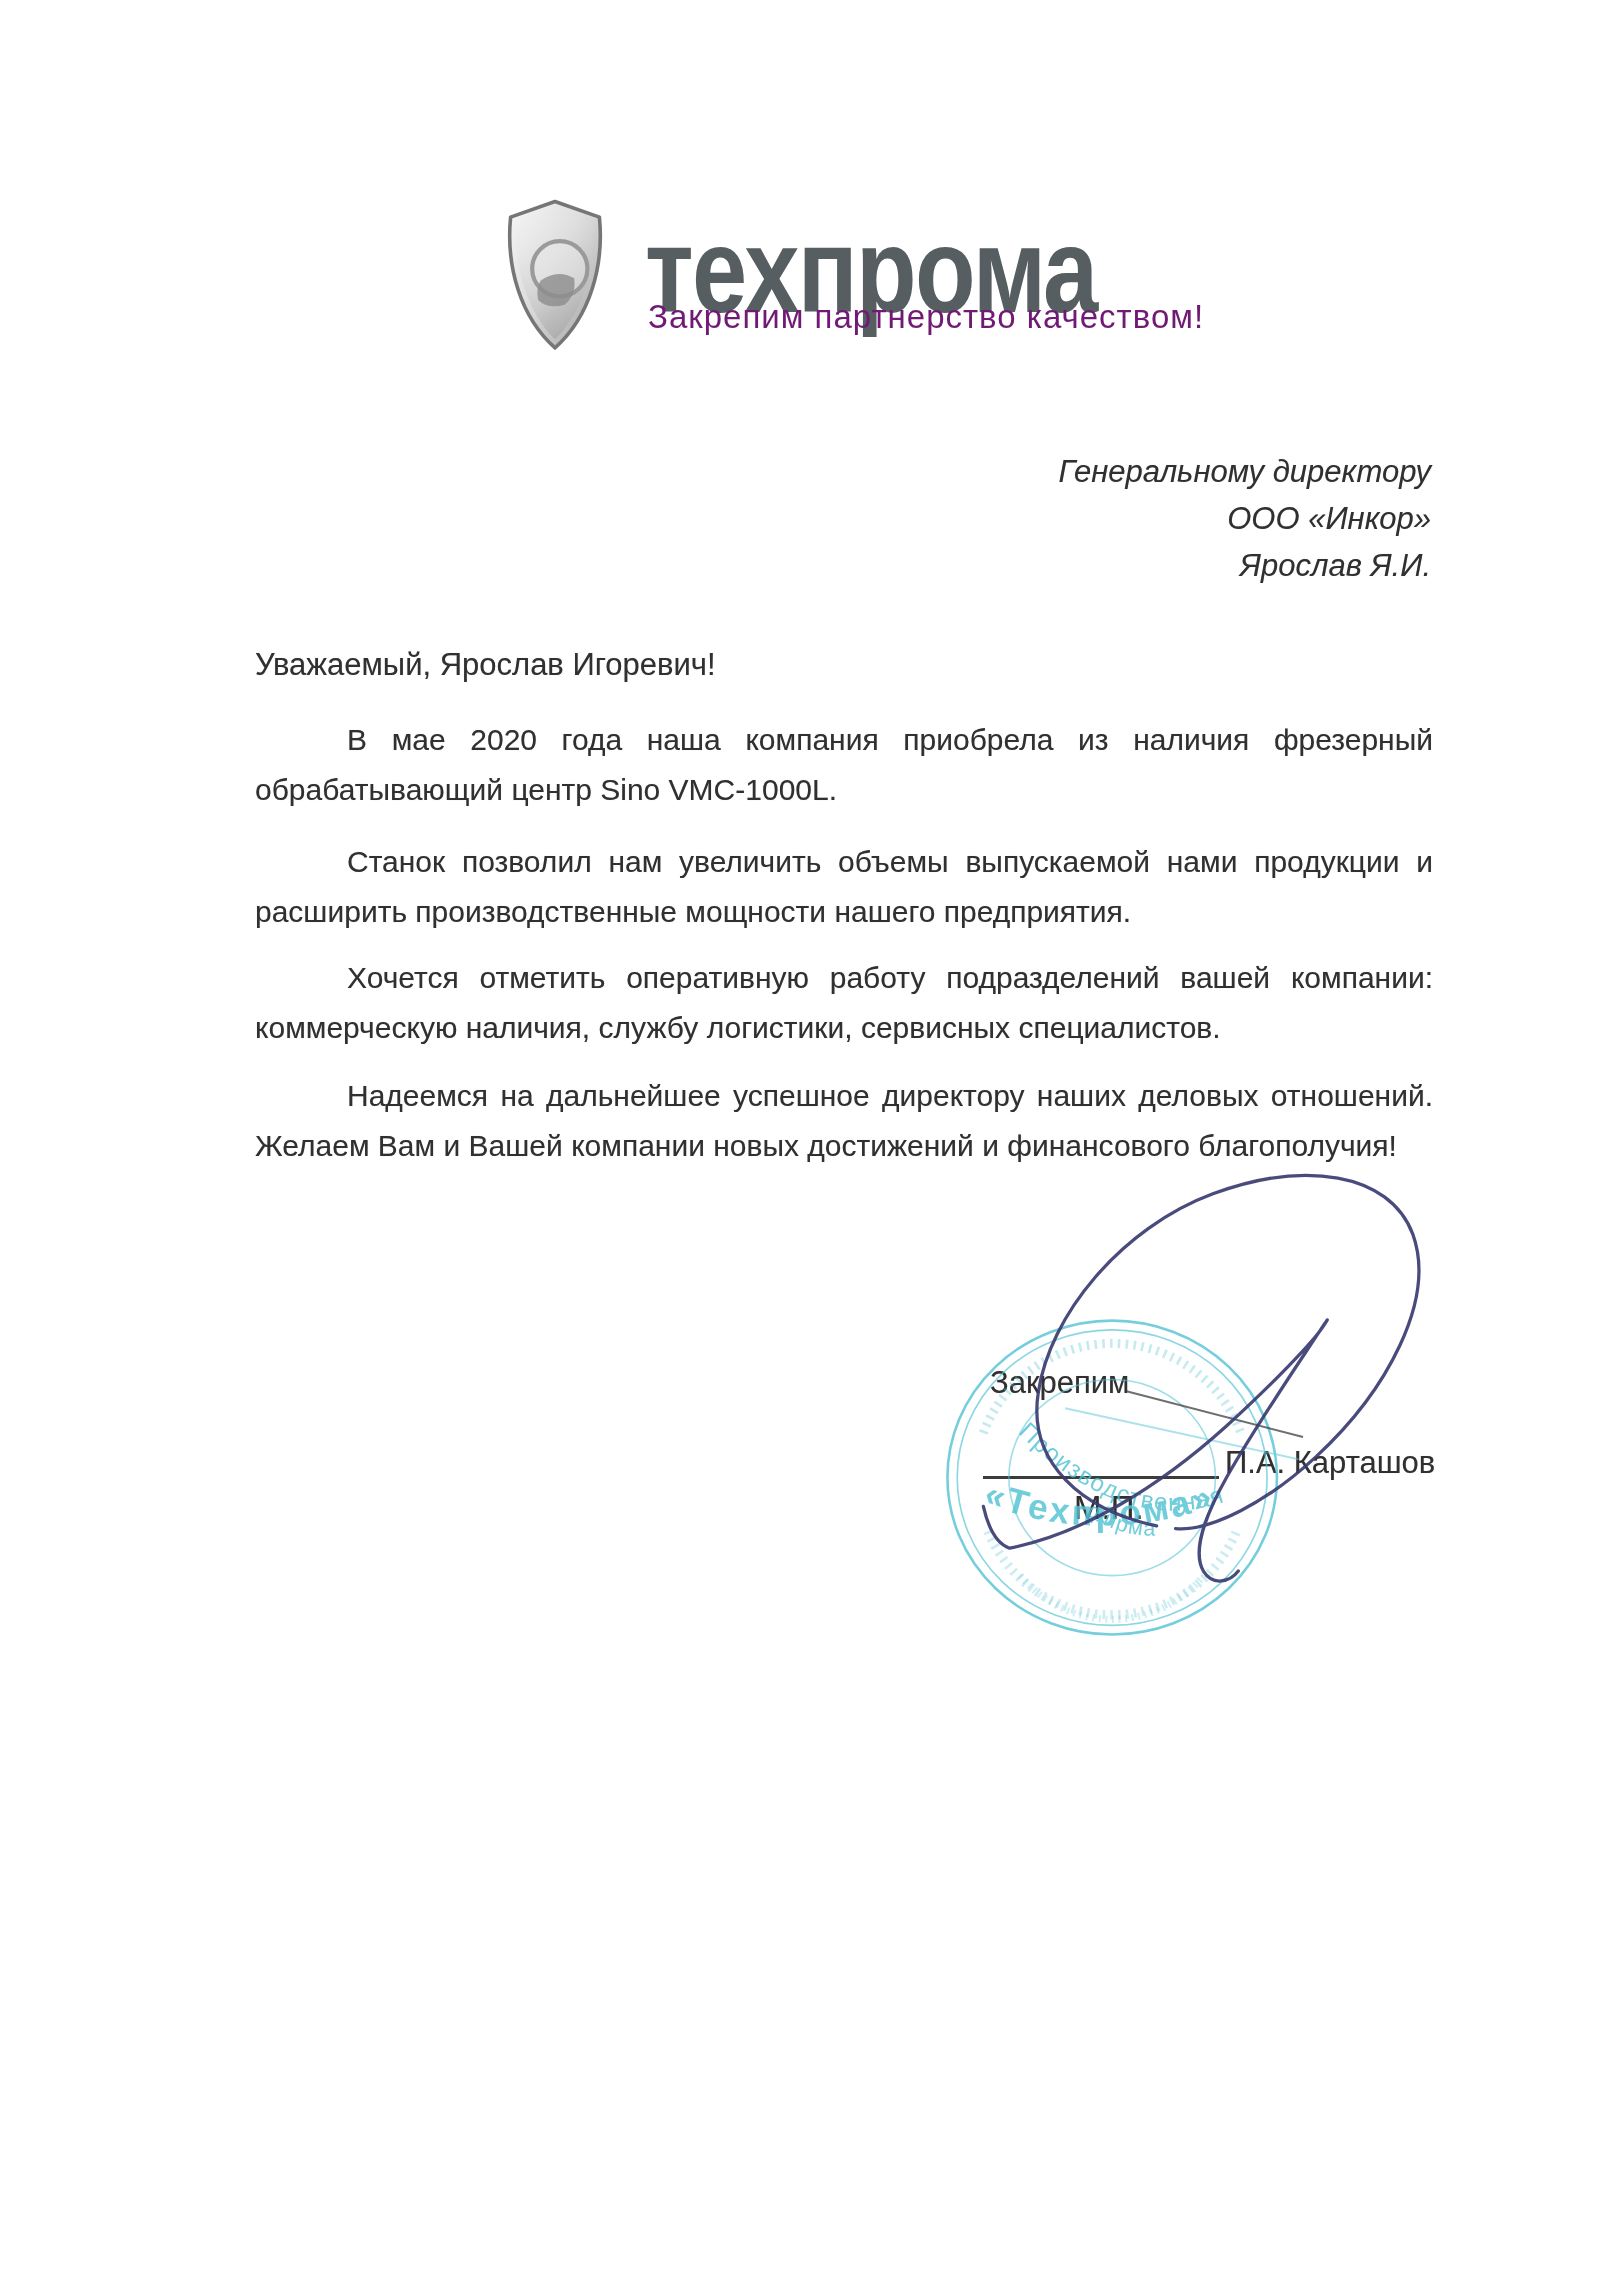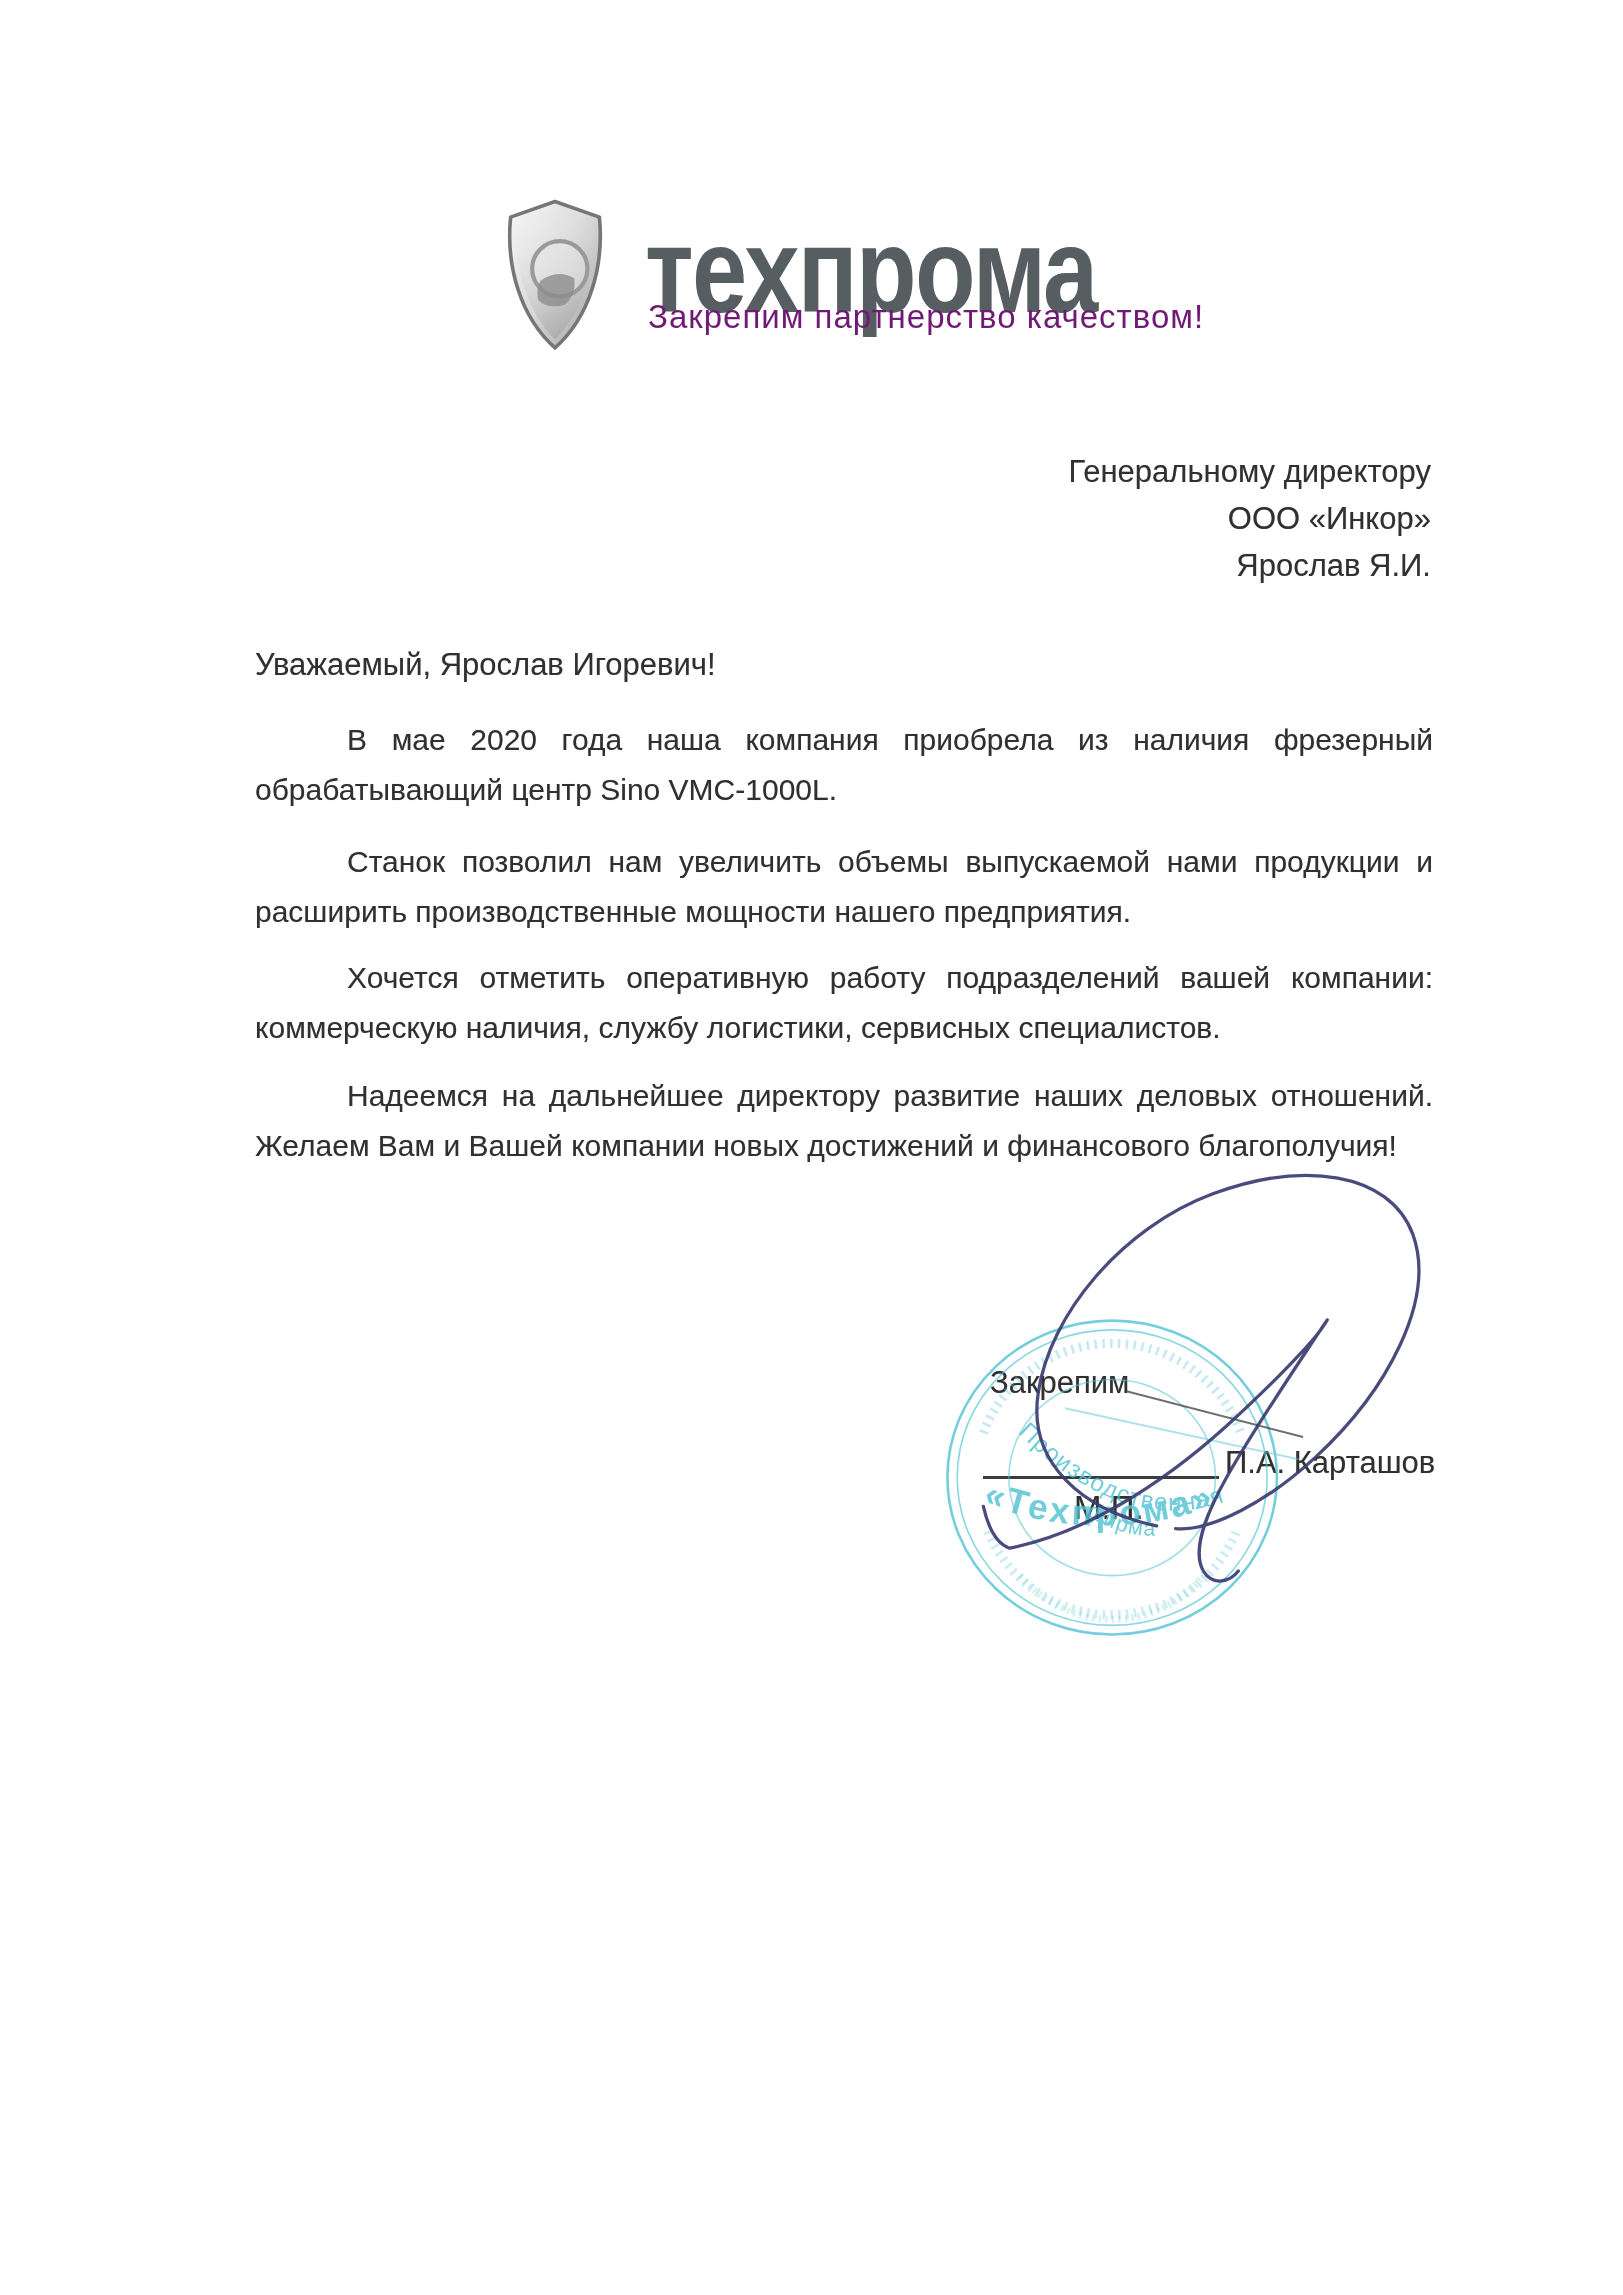--- a/index.html
+++ b/index.html
@@ -82,21 +82,21 @@
       <path d="M50 10 L82 21 C85 57 74 95 50 119 C26 95 15 57 18 21 Z" fill="url(#shieldShade)" opacity="0.5"></path>
       <circle cx="54" cy="60" r="23" fill="rgba(235,235,235,0.45)" stroke="#9a9a9a" stroke-width="3.5"></circle>
       <path d="M38 70 q14 -10 28 -2 q2 14 -8 22 q-14 4 -22 -4 q-2 -10 2 -16 Z" fill="#8c8c8c" opacity="0.8"></path>
     </svg>
   </div>
 
   <div id="brand" class="abs" style="left: 645px; top: 210px; color: rgb(87, 94, 97);">техпрома</div>
 
   <div id="tagline" class="abs" style="left: 648px; top: 298px; color: #701a75;">Закрепим партнерство качеством!</div>
 
-  <div id="recipient" class="abs" style="right:192px;top:448px;">
+  <div id="recipient" class="abs" style="right:192px;top:448px;font-style:italic;">
     <div>Генеральному директору</div>
     <div>ООО «Инкор»</div>
     <div>Ярослав Я.И.</div>
   </div>
 
   <div id="salutation" class="abs bodycol" style="top:647px;">Уважаемый, Ярослав Игоревич!</div>
 
   <div class="abs bodycol par" style="top:715px;">
     <div class="jline indent">В мае 2020 года наша компания приобрела из наличия фрезерный</div>
     <div class="lline">обрабатывающий центр Sino VMC-1000L.</div>
@@ -106,21 +106,21 @@
     <div class="jline indent">Станок позволил нам увеличить объемы выпускаемой нами продукции и</div>
     <div class="lline">расширить производственные мощности нашего предприятия.</div>
   </div>
 
   <div class="abs bodycol par" style="top:953px;">
     <div class="jline indent">Хочется отметить оперативную работу подразделений вашей компании:</div>
     <div class="lline">коммерческую наличия, службу логистики, сервисных специалистов.</div>
   </div>
 
   <div class="abs bodycol par" style="top:1071px;">
-    <div class="jline indent">Надеемся на дальнейшее директору развитие наших деловых отношений.</div>
+    <div class="jline indent">Надеемся на дальнейшее успешное директору наших деловых отношений.</div>
     <div class="lline">Желаем Вам и Вашей компании новых достижений и финансового благополучия!</div>
   </div>
 
   <div class="abs sigtext" style="left:990px;top:1365px;">Закрепим</div>
 
   <div id="sig-line" class="abs" style="left:983px;top:1476px;width:236px;"></div>
 
   <div class="abs sigtext" style="left:1225px;top:1445px;">П.А. Карташов</div>
 
   <div class="abs sigtext" style="left:1074px;top:1489px;font-size:33px;">М.П.</div>

